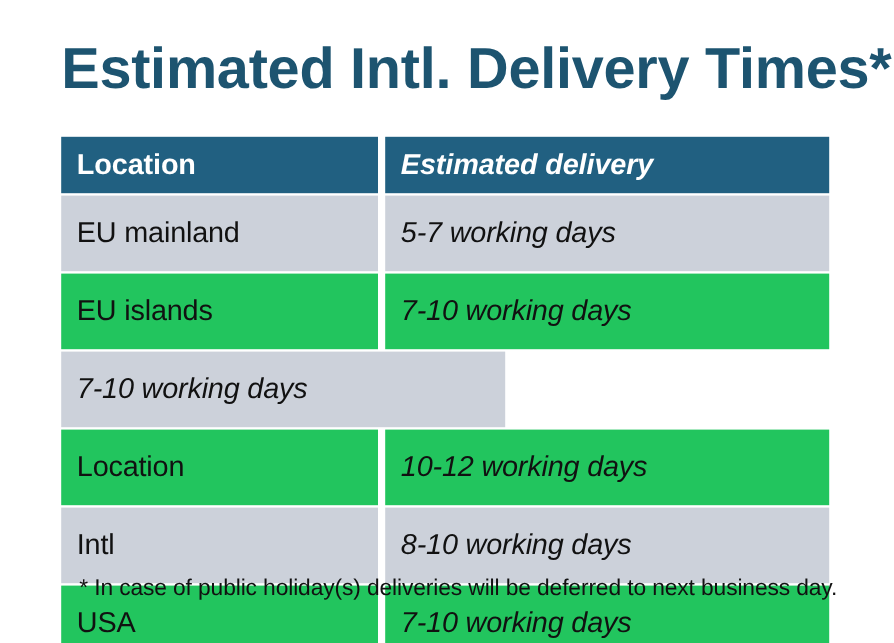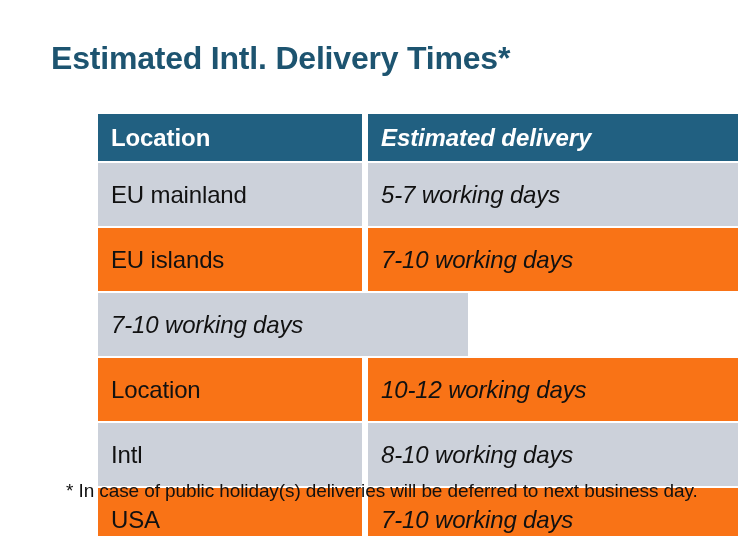--- a/index.html
+++ b/index.html
@@ -18,42 +18,41 @@
   .page {
     position: absolute;
     inset: 0;
   }
 
   
   .title {
     position: absolute;
     left: 51px;
     top: 37px;
-    font-size: 32px;
+    font-size: 48px;
     font-weight: bold;
     letter-spacing: -0.2px;
     color: #1d5470;
     white-space: nowrap;
     line-height: 42px;
   }
 
   
   .table {
     position: absolute;
     left: 51px;
     top: 114px;
     width: 640px;
   }
 
   .row {
     display: flex;
     width: 100%;
     column-gap: 6px;
     margin-bottom: 2px;
-    margin-left: 47px;
   }
   .row:last-child { margin-bottom: 0; }
 
   .cell {
     box-sizing: border-box;
     padding: 0 13px;
     display: flex;
     align-items: center;
     overflow: hidden;
     white-space: nowrap;
@@ -74,21 +73,21 @@
 
   
   .row-body .cell {
     height: 63px;
     color: #111111;
     font-size: 24px;
     font-weight: normal;
     letter-spacing: -0.15px;
   }
   .row-body.shade-dark .cell  { background: #ccd1da; }
-  .row-body.shade-light .cell { background: #f97316; }
+  .row-body.shade-light .cell { background: #22c55e; }
 
   
   .footnote {
     position: absolute;
     left: 66px;
     top: 481px;
     font-size: 19px;
     font-weight: normal;
     color: #111111;
     letter-spacing: -0.1px;

